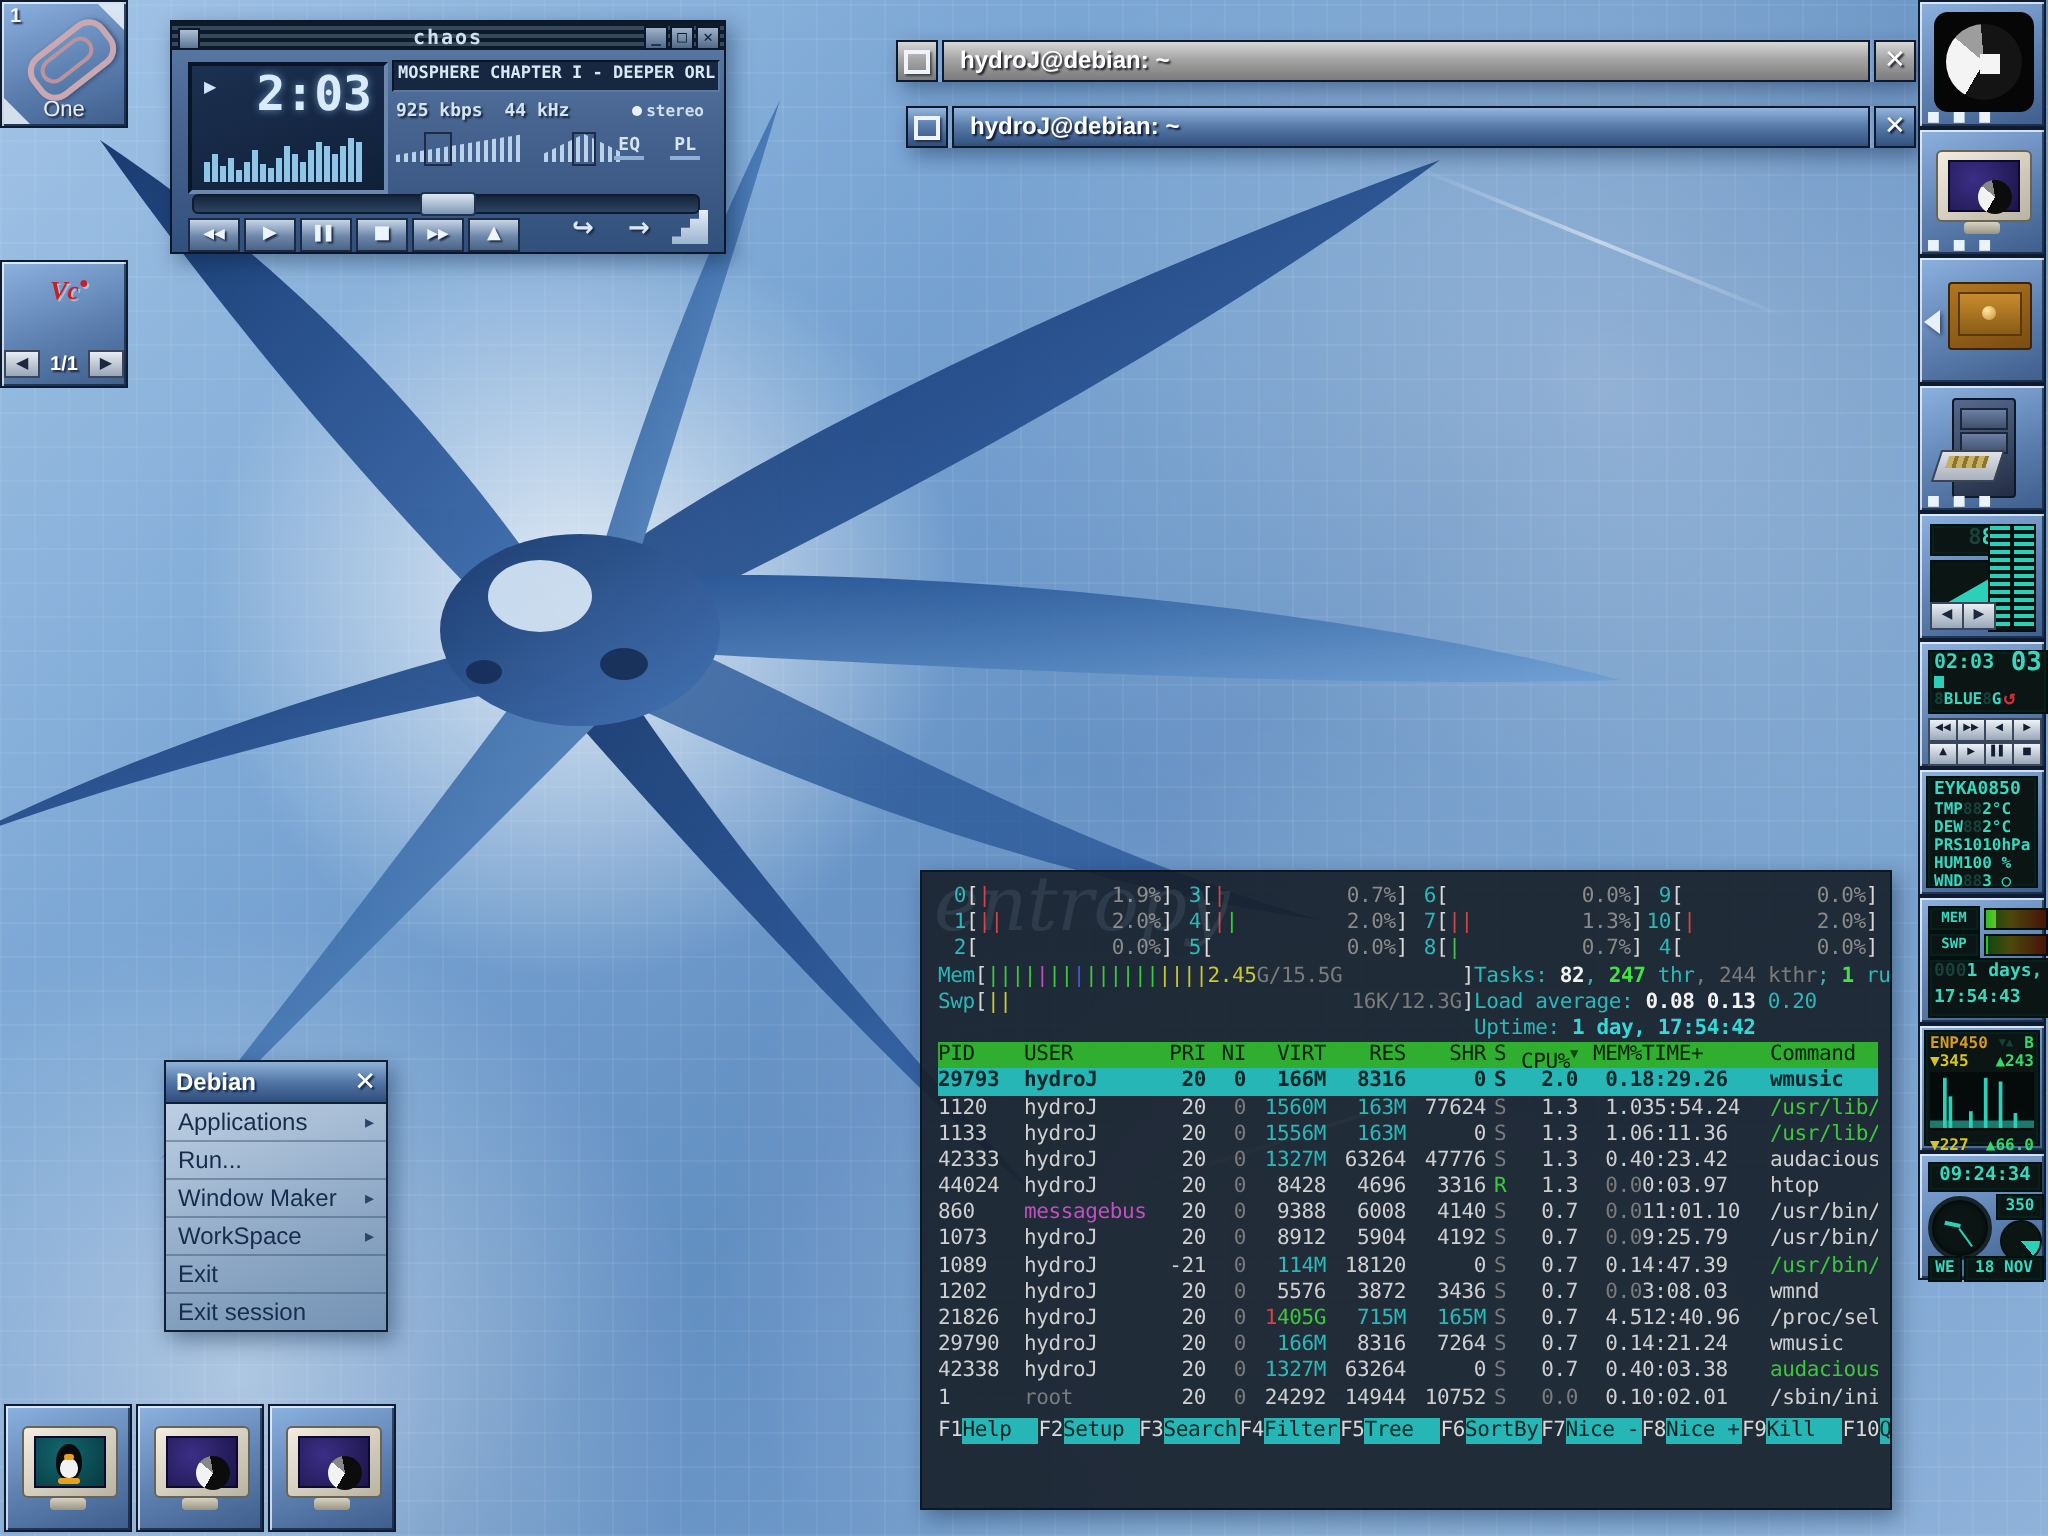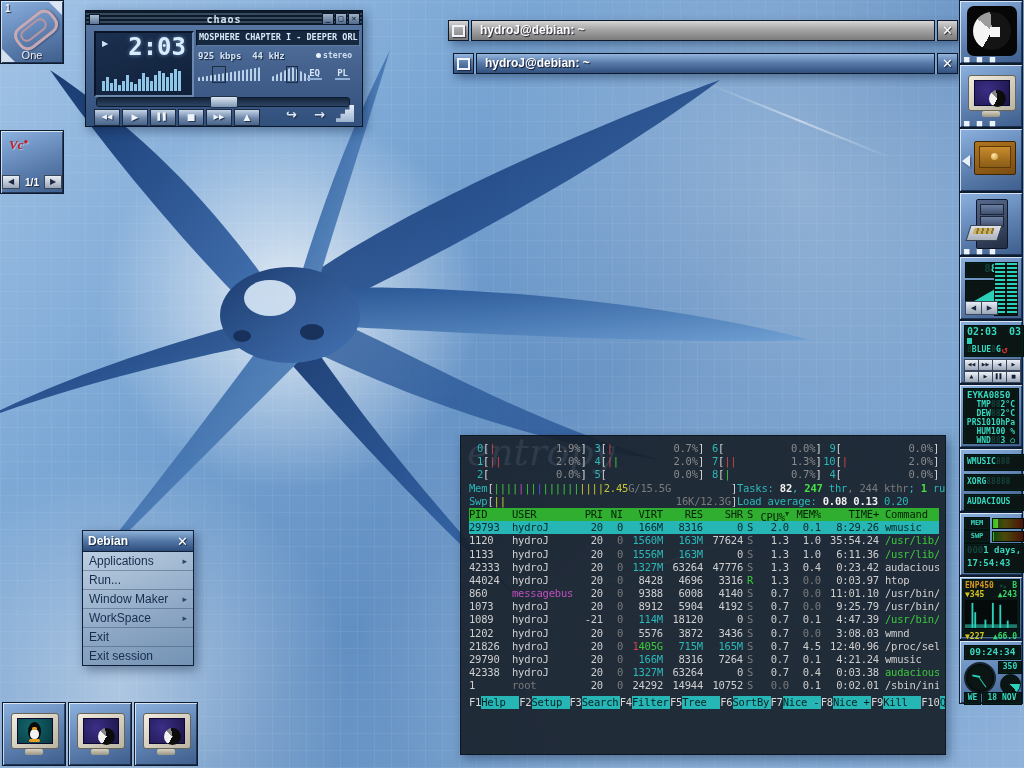--- a/index.html
+++ b/index.html
@@ -78,30 +78,30 @@
   
   .mix-lcd{position:absolute;left:5px;top:5px;width:38px;height:14px;font-size:11px;line-height:12px;text-align:right;padding-right:3px}
   .mix-tri-box{position:absolute;left:5px;top:23px;width:36px;height:26px;background:#0a1514;border:1px solid #02100e}
   .mix-tri{position:absolute;left:3px;bottom:3px;width:28px;height:16px;background:#2ad0b8;clip-path:polygon(0 100%,100% 0,100% 100%)}
   .vu{position:absolute;top:5px;width:10px;height:52px;background:repeating-linear-gradient(180deg,#2ad0b8 0 2px,#0a1514 2px 4px);border:1px solid #02100e}
   .mix-btn{position:absolute;bottom:4px;width:15px;height:12px;background:linear-gradient(#e8edf4,#9aa6b8);border:1px solid #3a465a;font-size:7px;line-height:11px;text-align:center;color:#1c2840}
 
   
   .wmu-lcd{position:absolute;left:4px;top:4px;width:54px;height:28px;padding:1px 2px;font-size:10px;line-height:10px}
   .wmu-row1{display:flex;justify-content:space-between;align-items:flex-start}
-  .wmu-tno{font-size:10px}
+  .wmu-tno{font-size:13px}
   .wmu-prog{width:5px;height:6px;background:#2ad0b8;margin:1px 0}
   .wmu-row3{font-size:8px;display:flex;align-items:center}
   .wmu-rep{color:#d03030;font-size:10px;margin-left:1px}
   .wmu-btn{position:absolute;width:13px;height:10px;background:linear-gradient(#eef2f8,#9aa6b8);border:1px solid #3a465a;font-size:5px;line-height:9px;text-align:center;color:#141f33;font-family:"DejaVu Sans",sans-serif}
 
   
   .wx{position:absolute;inset:3px;padding:2px 3px;font-size:8px;line-height:9px}
   .wx-st{font-size:9px;display:flex;justify-content:flex-start}
-  .wx-row{display:flex;justify-content:flex-end}
+  .wx-row{display:flex;justify-content:flex-start}
 
   
   .wt-strip{position:absolute;left:4px;width:56px;height:15px;font-size:8px;line-height:13px;padding:0 2px;white-space:nowrap;overflow:hidden}
 
   
   .sm-row{position:absolute;left:4px;display:flex;align-items:center}
   .sm-lab{width:24px;height:11px;font-size:7px;line-height:10px;text-align:center;margin-right:2px}
   .sm-bar{width:30px;height:9px;border:1px solid #02100e;background:linear-gradient(90deg,#28c028,#c8c020 40%,#c03018);position:relative}
   .sm-mask{position:absolute;top:0;right:0;bottom:0;background:rgba(0,0,0,.62)}
   .sm-up{position:absolute;left:4px;top:30px;width:56px;height:28px;font-size:9px;line-height:13px;padding:0 2px;white-space:nowrap}
@@ -125,21 +125,21 @@
 
   
   #clip{left:0;top:0}
   .clip-num{position:absolute;left:4px;top:2px;font:bold 10px "Liberation Sans",sans-serif;color:#f0f6fc;text-shadow:1px 1px 1px #223}
   .clip-name{position:absolute;left:0;right:0;bottom:2px;text-align:center;font:11px "Liberation Sans",sans-serif;color:#e6eef8;text-shadow:1px 1px 1px #223}
   .clip-corner-tr{position:absolute;right:1px;top:1px;width:0;height:0;border-top:13px solid rgba(235,242,250,.85);border-left:13px solid transparent}
   .clip-corner-bl{position:absolute;left:1px;bottom:1px;width:0;height:0;border-bottom:13px solid rgba(235,242,250,.85);border-right:13px solid transparent}
   .paperclip{position:absolute;left:12px;top:16px;width:40px;height:20px;transform:rotate(-38deg);border:3px solid #c9a8b2;border-radius:10px;box-shadow:1px 1px 2px rgba(30,40,70,.5)}
   .paperclip i{position:absolute;left:3px;top:2px;width:26px;height:9px;border:2px solid #b894a0;border-radius:7px}
   #pager{left:0;top:66px}
-  .vc{position:absolute;left:8px;top:6px;font:bold italic 13px "Liberation Serif",serif;color:#c42026;text-shadow:1px 1px 0 rgba(255,255,255,.4)}
+  .vc{position:absolute;left:24px;top:6px;font:bold italic 13px "Liberation Serif",serif;color:#c42026;text-shadow:1px 1px 0 rgba(255,255,255,.4)}
   .vc sup{font-size:8px}
   .pager-row{position:absolute;left:0;right:0;bottom:4px;display:flex;justify-content:center;align-items:center;gap:5px}
   .pager-btn{width:16px;height:12px;background:linear-gradient(#e8edf4,#9aa6b8);border:1px solid #3a465a;font-size:8px;line-height:11px;text-align:center;color:#1c2840}
   .pager-lab{font:bold 10px "Liberation Sans",sans-serif;color:#fff;text-shadow:1px 1px 1px #223}
 
   
   #player{left:85px;top:10px;width:276px;height:115px;background:linear-gradient(180deg,#5d7ca8 0%,#46648f 45%,#32507c 100%);border:1px solid #0c1829}
   .pl-title{height:14px;background:repeating-linear-gradient(0deg,#0f1a29 0 2px,#35495f 2px 4px);display:flex;align-items:flex-end;position:relative}
   .pl-title-text{position:absolute;left:0;right:0;text-align:center;font:bold 10px "DejaVu Sans Mono",monospace;color:#cfe0f0;letter-spacing:1px}
   .pl-menu-btn{width:9px;height:9px;margin-left:3px;background:linear-gradient(#aebfd4,#5c7494);border:1px solid #0c1829;z-index:1}
@@ -212,24 +212,24 @@
   .col-pid{width:38px;text-align:left}
   .col-user{width:70px;padding-left:5px;box-sizing:border-box}
   .col-pri{width:26px;text-align:right}
   .col-ni{width:20px;text-align:right}
   .col-virt{width:40px;text-align:right}
   .col-res{width:40px;text-align:right}
   .col-shr{width:40px;text-align:right}
   .col-s{width:14px;text-align:center}
   .col-cpu{width:32px;text-align:right}
   .col-mem{width:32px;text-align:right}
-  .col-time{width:58px;text-align:right}
+  .col-time{width:58px;text-align:left}
   .col-cmd{flex:1;padding-left:6px}
   .prow.selected{background:#27b6b6}
-  .prow.selected span{color:#04282a !important;font-weight:normal}
+  .prow.selected span{color:#04282a !important;font-weight:bold}
   .sortmark{font-size:7px;color:#0a4a0a}
   .fbar{margin-top:3px;display:flex}
   .fkey-num{color:#d8d8d8}
   .fkey-lab{background:#27b6b6;color:#062222;width:38px}
 
   
   .appicon{position:absolute;top:702px}
 
   [data-interactable]{cursor:default}
 </style>
@@ -409,20 +409,21 @@
       <span class="meter hline" data-interactable="false"><span class="m-id" data-interactable="false">10</span><span class="m-brk" data-interactable="false">[</span><span class="m-bar" data-interactable="false"><span class="tick-r" data-interactable="false">|</span></span><span class="m-pct" data-interactable="false">2.0%</span><span class="m-brk" data-interactable="false">]</span></span>
     </div>
   <div class="meters" id="meters-row-2" data-interactable="false">
       <span class="meter hline" data-interactable="false"><span class="m-id" data-interactable="false">2</span><span class="m-brk" data-interactable="false">[</span><span class="m-bar" data-interactable="false"></span><span class="m-pct" data-interactable="false">0.0%</span><span class="m-brk" data-interactable="false">]</span></span>
       <span class="meter hline" data-interactable="false"><span class="m-id" data-interactable="false">5</span><span class="m-brk" data-interactable="false">[</span><span class="m-bar" data-interactable="false"></span><span class="m-pct" data-interactable="false">0.0%</span><span class="m-brk" data-interactable="false">]</span></span>
       <span class="meter hline" data-interactable="false"><span class="m-id" data-interactable="false">8</span><span class="m-brk" data-interactable="false">[</span><span class="m-bar" data-interactable="false"><span class="tick-g" data-interactable="false">|</span></span><span class="m-pct" data-interactable="false">0.7%</span><span class="m-brk" data-interactable="false">]</span></span>
       <span class="meter hline" data-interactable="false"><span class="m-id" data-interactable="false">4</span><span class="m-brk" data-interactable="false">[</span><span class="m-bar" data-interactable="false"></span><span class="m-pct" data-interactable="false">0.0%</span><span class="m-brk" data-interactable="false">]</span></span>
     </div>
   <div class="hline" id="mem-line" data-interactable="false"><span class="lhalf" data-interactable="false"><span class="c-label" data-interactable="false">Mem</span><span class="m-brk" data-interactable="false">[</span><span class="m-bar" data-interactable="false"><span class="tick-g" data-interactable="false">|</span><span class="tick-g" data-interactable="false">|</span><span class="tick-g" data-interactable="false">|</span><span class="tick-g" data-interactable="false">|</span><span class="tick-m" data-interactable="false">|</span><span class="tick-g" data-interactable="false">|</span><span class="tick-g" data-interactable="false">|</span><span class="tick-b" data-interactable="false">|</span><span class="tick-g" data-interactable="false">|</span><span class="tick-g" data-interactable="false">|</span><span class="tick-g" data-interactable="false">|</span><span class="tick-g" data-interactable="false">|</span><span class="tick-g" data-interactable="false">|</span><span class="tick-g" data-interactable="false">|</span><span class="tick-y" data-interactable="false">|</span><span class="tick-y" data-interactable="false">|</span><span class="tick-y" data-interactable="false">|</span><span class="tick-y" data-interactable="false">|</span><span class="c-yel" data-interactable="false">2.45</span><span class="c-dim" data-interactable="false">G/15.5G</span></span><span class="m-brk" data-interactable="false">]</span></span><span data-interactable="false"><span class="c-cyan" data-interactable="false">Tasks: </span><span class="c-white" data-interactable="false">82</span><span class="c-cyan" data-interactable="false">, </span><span class="c-bgreen" data-interactable="false">247</span><span class="c-cyan" data-interactable="false"> thr</span><span class="c-dim" data-interactable="false">, 244 kthr</span><span class="c-cyan" data-interactable="false">; </span><span class="c-bgreen" data-interactable="false">1</span><span class="c-cyan" data-interactable="false"> runnin</span></span></div>
   <div class="hline" id="swp-line" data-interactable="false"><span class="lhalf" data-interactable="false"><span class="c-label" data-interactable="false">Swp</span><span class="m-brk" data-interactable="false">[</span><span class="m-bar" data-interactable="false"><span class="tick-y" data-interactable="false">|</span><span class="tick-y" data-interactable="false">|</span><span class="c-dim" data-interactable="false" style="float: right;">16K/12.3G</span></span><span class="m-brk" data-interactable="false">]</span></span><span data-interactable="false"><span class="c-cyan" data-interactable="false">Load average: </span><span class="c-white" data-interactable="false">0.08 </span><span class="c-white" data-interactable="false">0.13 </span><span class="c-cyan" data-interactable="false">0.20</span></span></div>
+  <div class="hline" id="uptime-line" data-interactable="false"><span class="lhalf" data-interactable="false"></span><span data-interactable="false"><span class="c-cyan" data-interactable="false">Uptime: </span><span class="c-bcyan" data-interactable="false">1 day, 17:54:42</span></span></div>
   <div class="hline phead" id="htop-header" data-interactable="true"><span class="col-pid" data-interactable="true">PID</span><span class="col-user" data-interactable="true">USER</span><span class="col-pri" data-interactable="true">PRI</span><span class="col-ni" data-interactable="true">NI</span><span class="col-virt" data-interactable="true">VIRT</span><span class="col-res" data-interactable="true">RES</span><span class="col-shr" data-interactable="true">SHR</span><span class="col-s" data-interactable="true">S</span><span class="col-cpu" data-interactable="true">CPU%<span class="sortmark" data-interactable="false">▼</span></span><span class="col-mem" data-interactable="true">MEM%</span><span class="col-time" data-interactable="true">TIME+</span><span class="col-cmd" data-interactable="true">Command</span></div>
   <div id="htop-rows" data-interactable="false">
       <div class="hline prow selected" data-interactable="true"><span class="col-pid c-def" data-interactable="false">29793</span><span class="col-user c-def" data-interactable="false">hydroJ</span><span class="col-pri c-def" data-interactable="false">20</span><span class="col-ni c-dim" data-interactable="false">0</span><span class="col-virt" data-interactable="false"><span class="c-def" data-interactable="false">166M</span></span><span class="col-res c-def" data-interactable="false">8316</span><span class="col-shr c-def" data-interactable="false">0</span><span class="col-s c-dim" data-interactable="false">S</span><span class="col-cpu c-def" data-interactable="false">2.0</span><span class="col-mem c-def" data-interactable="false">0.1</span><span class="col-time c-def" data-interactable="false">8:29.26</span><span class="col-cmd c-def" data-interactable="false">wmusic</span></div>
       <div class="hline prow" data-interactable="true"><span class="col-pid c-def" data-interactable="false">1120</span><span class="col-user c-def" data-interactable="false">hydroJ</span><span class="col-pri c-def" data-interactable="false">20</span><span class="col-ni c-dim" data-interactable="false">0</span><span class="col-virt" data-interactable="false"><span class="c-cyan" data-interactable="false">1560M</span></span><span class="col-res c-cyan" data-interactable="false">163M</span><span class="col-shr c-def" data-interactable="false">77624</span><span class="col-s c-dim" data-interactable="false">S</span><span class="col-cpu c-def" data-interactable="false">1.3</span><span class="col-mem c-def" data-interactable="false">1.0</span><span class="col-time c-def" data-interactable="false">35:54.24</span><span class="col-cmd c-green" data-interactable="false">/usr/lib/xorg</span></div>
       <div class="hline prow" data-interactable="true"><span class="col-pid c-def" data-interactable="false">1133</span><span class="col-user c-def" data-interactable="false">hydroJ</span><span class="col-pri c-def" data-interactable="false">20</span><span class="col-ni c-dim" data-interactable="false">0</span><span class="col-virt" data-interactable="false"><span class="c-cyan" data-interactable="false">1556M</span></span><span class="col-res c-cyan" data-interactable="false">163M</span><span class="col-shr c-def" data-interactable="false">0</span><span class="col-s c-dim" data-interactable="false">S</span><span class="col-cpu c-def" data-interactable="false">1.3</span><span class="col-mem c-def" data-interactable="false">1.0</span><span class="col-time c-def" data-interactable="false">6:11.36</span><span class="col-cmd c-green" data-interactable="false">/usr/lib/xorg</span></div>
       <div class="hline prow" data-interactable="true"><span class="col-pid c-def" data-interactable="false">42333</span><span class="col-user c-def" data-interactable="false">hydroJ</span><span class="col-pri c-def" data-interactable="false">20</span><span class="col-ni c-dim" data-interactable="false">0</span><span class="col-virt" data-interactable="false"><span class="c-cyan" data-interactable="false">1327M</span></span><span class="col-res c-def" data-interactable="false">63264</span><span class="col-shr c-def" data-interactable="false">47776</span><span class="col-s c-dim" data-interactable="false">S</span><span class="col-cpu c-def" data-interactable="false">1.3</span><span class="col-mem c-def" data-interactable="false">0.4</span><span class="col-time c-def" data-interactable="false">0:23.42</span><span class="col-cmd c-def" data-interactable="false">audacious</span></div>
       <div class="hline prow" data-interactable="true"><span class="col-pid c-def" data-interactable="false">44024</span><span class="col-user c-def" data-interactable="false">hydroJ</span><span class="col-pri c-def" data-interactable="false">20</span><span class="col-ni c-dim" data-interactable="false">0</span><span class="col-virt" data-interactable="false"><span class="c-def" data-interactable="false">8428</span></span><span class="col-res c-def" data-interactable="false">4696</span><span class="col-shr c-def" data-interactable="false">3316</span><span class="col-s c-green" data-interactable="false">R</span><span class="col-cpu c-def" data-interactable="false">1.3</span><span class="col-mem c-dim" data-interactable="false">0.0</span><span class="col-time c-def" data-interactable="false">0:03.97</span><span class="col-cmd c-def" data-interactable="false">htop</span></div>
       <div class="hline prow" data-interactable="true"><span class="col-pid c-def" data-interactable="false">860</span><span class="col-user c-mag" data-interactable="false">messagebus</span><span class="col-pri c-def" data-interactable="false">20</span><span class="col-ni c-dim" data-interactable="false">0</span><span class="col-virt" data-interactable="false"><span class="c-def" data-interactable="false">9388</span></span><span class="col-res c-def" data-interactable="false">6008</span><span class="col-shr c-def" data-interactable="false">4140</span><span class="col-s c-dim" data-interactable="false">S</span><span class="col-cpu c-def" data-interactable="false">0.7</span><span class="col-mem c-dim" data-interactable="false">0.0</span><span class="col-time c-def" data-interactable="false">11:01.10</span><span class="col-cmd c-def" data-interactable="false">/usr/bin/dbus</span></div>
       <div class="hline prow" data-interactable="true"><span class="col-pid c-def" data-interactable="false">1073</span><span class="col-user c-def" data-interactable="false">hydroJ</span><span class="col-pri c-def" data-interactable="false">20</span><span class="col-ni c-dim" data-interactable="false">0</span><span class="col-virt" data-interactable="false"><span class="c-def" data-interactable="false">8912</span></span><span class="col-res c-def" data-interactable="false">5904</span><span class="col-shr c-def" data-interactable="false">4192</span><span class="col-s c-dim" data-interactable="false">S</span><span class="col-cpu c-def" data-interactable="false">0.7</span><span class="col-mem c-dim" data-interactable="false">0.0</span><span class="col-time c-def" data-interactable="false">9:25.79</span><span class="col-cmd c-def" data-interactable="false">/usr/bin/dbus</span></div>
       <div class="hline prow" data-interactable="true"><span class="col-pid c-def" data-interactable="false">1089</span><span class="col-user c-def" data-interactable="false">hydroJ</span><span class="col-pri c-def" data-interactable="false">-21</span><span class="col-ni c-dim" data-interactable="false">0</span><span class="col-virt" data-interactable="false"><span class="c-cyan" data-interactable="false">114M</span></span><span class="col-res c-def" data-interactable="false">18120</span><span class="col-shr c-def" data-interactable="false">0</span><span class="col-s c-dim" data-interactable="false">S</span><span class="col-cpu c-def" data-interactable="false">0.7</span><span class="col-mem c-def" data-interactable="false">0.1</span><span class="col-time c-def" data-interactable="false">4:47.39</span><span class="col-cmd c-green" data-interactable="false">/usr/bin/pipe</span></div>
@@ -540,25 +541,20 @@
             <span data-interactable="false"><span data-interactable="false">100 %</span></span>
           </div>
           <div class="wx-row" data-interactable="false">
             <span data-interactable="false">WND</span>
             <span data-interactable="false"><span class="ghost" data-interactable="false">88</span><span data-interactable="false">3 ○</span></span>
           </div>
         </div>
     </div>
   </div>
 
-  <div class="dock-tile" data-interactable="true" id="wmtop-tile">
-      <div class="lcd wt-strip" data-interactable="false" style="top: 5px;"><span data-interactable="false">WMUSIC</span><span class="ghost" data-interactable="false">888</span></div>
-      <div class="lcd wt-strip" data-interactable="false" style="top: 25px;"><span data-interactable="false">XORG</span><span class="ghost" data-interactable="false">88888</span></div>
-      <div class="lcd wt-strip" data-interactable="false" style="top: 45px;"><span data-interactable="false">AUDACIOUS</span><span class="ghost" data-interactable="false"></span></div>
-    </div>
 
   <div class="dock-tile" data-interactable="true">
     <div class="sm-row" style="top:4px">
       <div class="lcd sm-lab" data-interactable="false">MEM</div>
       <div class="sm-bar" data-interactable="false">
           <div class="sm-mask" style="width:84%"></div>
         </div>
     </div>
     <div class="sm-row" style="top:17px">
       <div class="lcd sm-lab" data-interactable="false">SWP</div>

